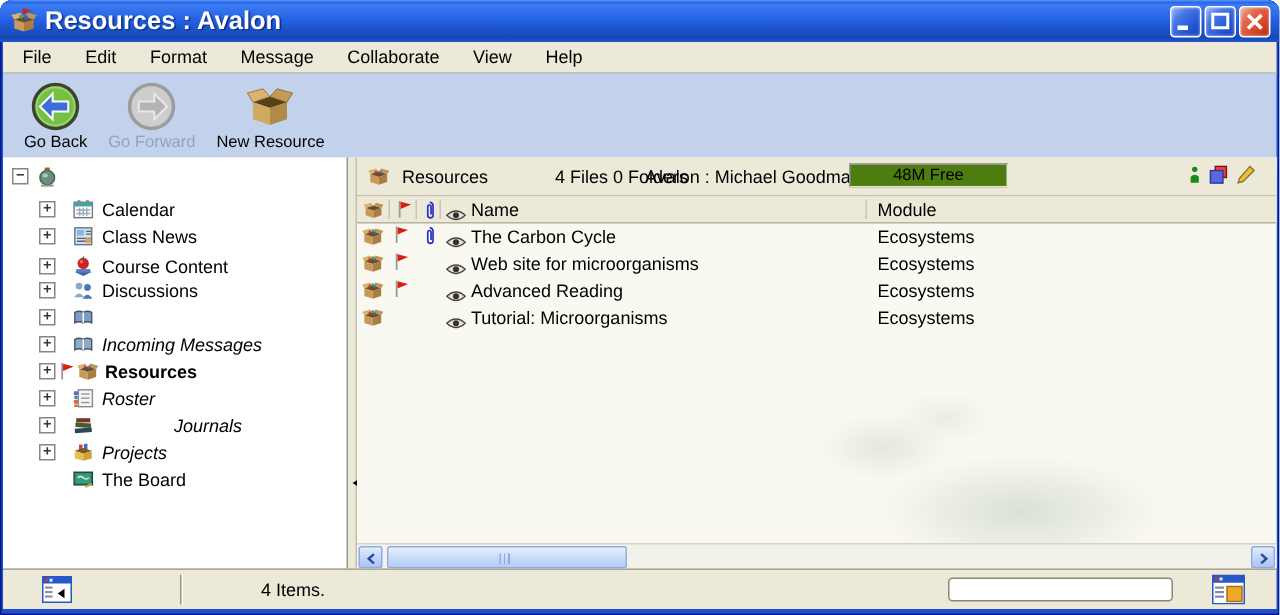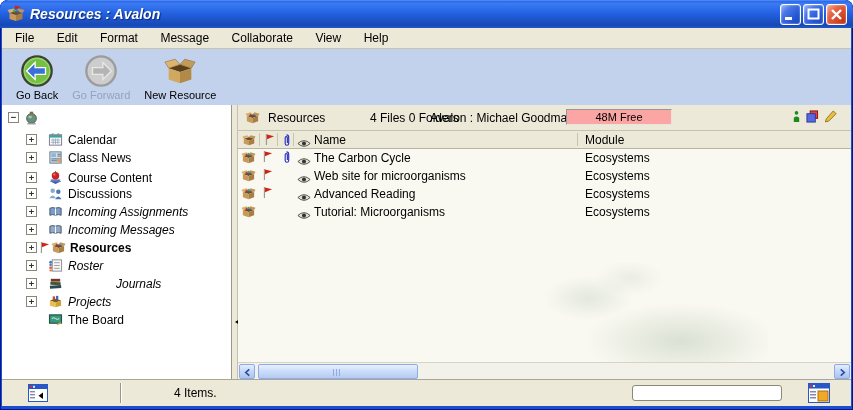--- a/index.html
+++ b/index.html
@@ -9,21 +9,21 @@
   .window { position:relative; width:853px; height:410px; background:#1c4fd0;
             border-radius:8px 8px 0 0; overflow:hidden;
             box-shadow: inset 0 0 0 1px #03188c; }
 
   
   .titlebar { position:absolute; top:0; left:0; right:0; height:28px;
     background: linear-gradient(180deg,#5a96f8 0%,#2a66ea 6%,#3d7bf2 12%,#2463e4 45%,#1747b4 90%,#2058cc 100%);
     border-radius:8px 8px 0 0; }
   .titlebar .app-icon { position:absolute; left:7px; top:5px; width:18px; height:18px; }
   .titlebar .title-text { position:absolute; left:30px; top:0; line-height:28px;
-    color:#fff; font-size:14px; font-weight:bold; text-shadow:1px 1px 1px #0a2a7a;font-style:italic; }
+    color:#fff; font-size:17px; font-weight:bold; text-shadow:1px 1px 1px #0a2a7a; }
   .win-btn { position:absolute; top:4px; width:21px; height:21px; border-radius:3px;
     border:1px solid #fff; padding:0; cursor:default;
     background: linear-gradient(135deg,#9cb8f8 0%,#4a78e8 30%,#2456d4 70%,#1a46b4 100%);
     box-shadow: inset 0 0 2px rgba(255,255,255,.7); }
   .win-btn.close { background: linear-gradient(135deg,#f2b29c 0%,#e86a4e 30%,#d8472a 65%,#b02e0e 100%); }
   .win-btn svg { position:absolute; left:2px; top:2px; }
 
   
   .menubar { position:absolute; top:28px; left:2px; right:2px; height:21px;
     background:#ece9d8; border-bottom:1px solid #c8c4b2; padding-left:4px; }
@@ -59,21 +59,21 @@
   .tree-row.bold .t-label { font-weight:bold; }
 
   
   .right-panel { position:absolute; left:236px; right:0; top:0; bottom:0; background:#faf9f1; }
   .info-bar { position:absolute; top:0; left:0; right:0; height:26px; background:#ece9d8;
     border-bottom:1px solid #c6c2b0; font-size:12px; color:#000; }
   .info-bar .ib-icon { position:absolute; left:7px; top:5px; width:15px; height:15px; }
   .ib-title  { position:absolute; left:30px;  top:6px; }
   .ib-counts { position:absolute; left:96px;  top:6px;margin-left:36px; }
   .ib-account{ position:absolute; left:192px; top:6px; }
-  .ib-free   { position:absolute; left:328px; top:4px; width:106px; height:16px; background:#fca5a5;
+  .ib-free   { position:absolute; left:328px; top:4px; width:106px; height:16px; background:#4d7c0f;
     border:1px solid #9a96a0; border-right-color:#e8e6da; border-bottom-color:#e8e6da;
     text-align:center; font-size:11px; line-height:14px; }
   .ib-right-icons { position:absolute; right:14px; top:5px; display:flex; gap:5px; align-items:center; }
 
   .col-header { position:absolute; top:26px; left:0; right:0; height:18px; background:#ece9d8;
     border-bottom:1px solid #b8b4a2; font-size:12px; line-height:18px; color:#000; }
   .col-sep { position:absolute; top:2px; bottom:2px; width:1px; background:#c8c4b2; }
   .col-header .c-icon { position:absolute; top:2px; }
   .hdr-name   { position:absolute; left:76px; }
   .hdr-module { position:absolute; left:347px; }
@@ -264,21 +264,20 @@
       </div>
 
       <div class="tree-row italic" style="top:98px;">
         <span class="exp plus" style="left:24px;"></span>
         <span class="t-icon" style="left:46px;">
           <svg viewBox="0 0 16 16" width="15" height="15">
             <path d="M2 4.5 Q5 3 8 4.5 Q11 3 14 4.5 V12 Q11 10.5 8 12 Q5 10.5 2 12 Z" fill="#7d9cc8" stroke="#456"></path>
             <path d="M8 4.5 V12" stroke="#fff"></path>
           </svg>
         </span>
-        <span class="t-label" style="left:66px;">Incoming Assignments</span>
       </div>
 
       <div class="tree-row italic" style="top:116px;">
         <span class="exp plus" style="left:24px;"></span>
         <span class="t-icon" style="left:46px;">
           <svg viewBox="0 0 16 16" width="15" height="15">
             <path d="M2 4.5 Q5 3 8 4.5 Q11 3 14 4.5 V12 Q11 10.5 8 12 Q5 10.5 2 12 Z" fill="#90aac8" stroke="#456"></path>
             <path d="M8 4.5 V12" stroke="#fff"></path>
           </svg>
         </span>

